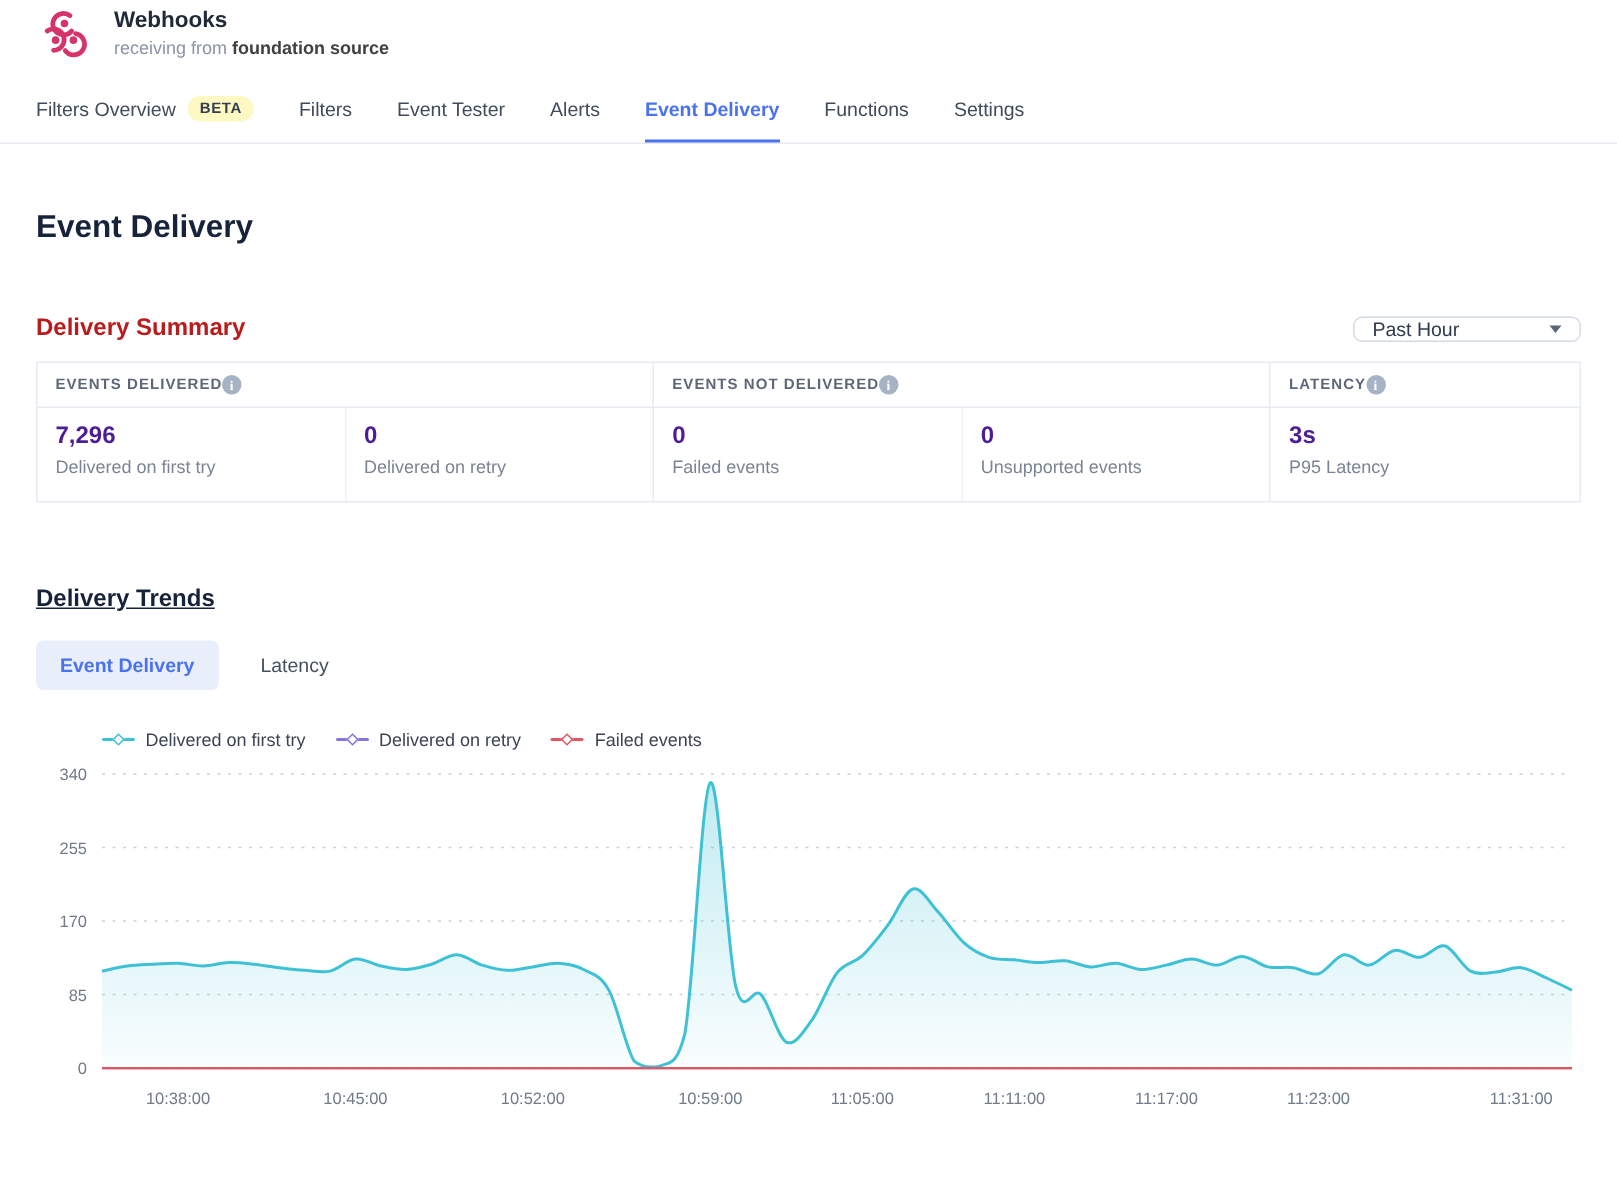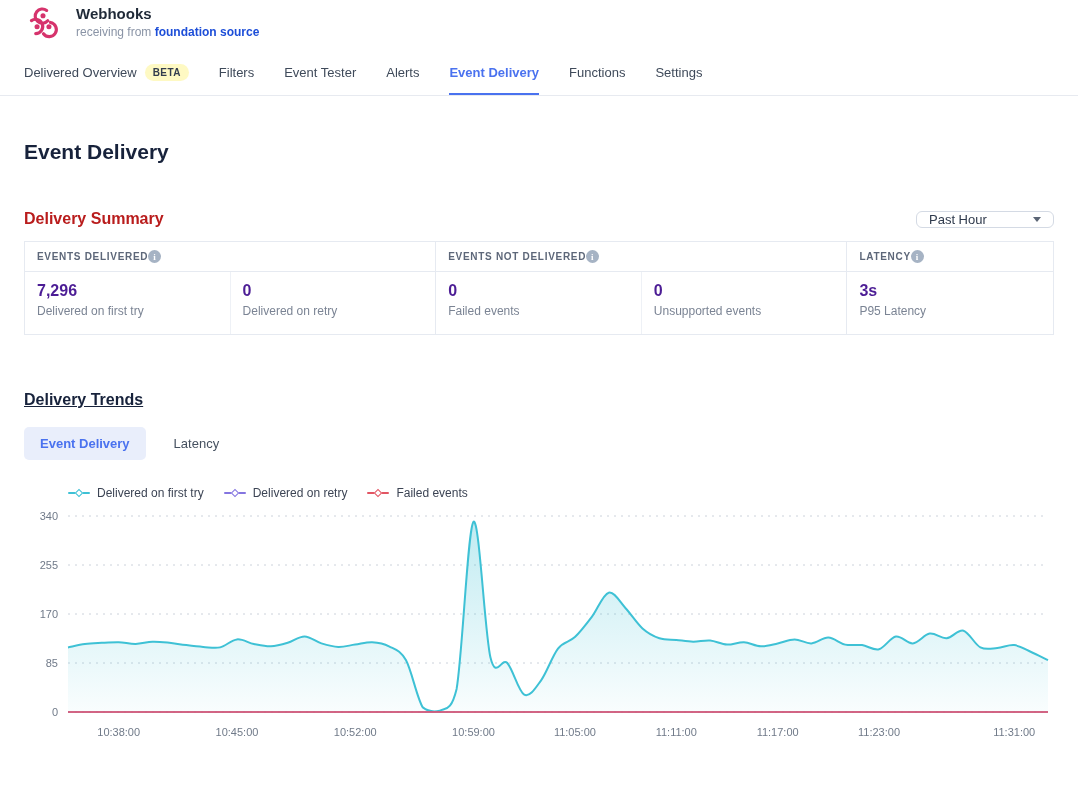--- a/index.html
+++ b/index.html
@@ -8,37 +8,37 @@
     font-family: "Liberation Sans", sans-serif;
     background: #ffffff; color: #1e293b;
     overflow: hidden;
   }
 
   
   .app-header { display: flex; align-items: center; gap: 14px; padding: 3px 24px 11px; }
   .logo { width: 38px; height: 38px; flex: 0 0 auto; cursor: pointer; }
   .app-title { font-size: 15px; font-weight: 700; color: #1f2937; }
   .app-subtitle { font-size: 12px; color: #8a94a6; margin-top: 3px; }
-  .app-subtitle b { color: #1d4ed8; font-weight: 700; }
+  .app-subtitle b { color: #404040; font-weight: 700; }
 
   
   .nav { display: flex; gap: 30px; padding: 0 24px; border-bottom: 1px solid #e7eaf0; align-items: center; }
   .nav-tab { font-size: 13px; color: #3f4a5a; padding: 12px 0 13px; display: flex; align-items: center; gap: 8px;
              cursor: pointer; border-bottom: 2px solid transparent; margin-bottom: -1px; white-space: nowrap; }
   .nav-tab.active { color: #4a72ef; font-weight: 600; border-bottom-color: #4a72ef; }
   .badge { background: #fef9c3; color: #333d4e; font-size: 10px; font-weight: 700; padding: 3px 8px;
            border-radius: 10px; letter-spacing: .4px; }
 
   .main { padding: 0 24px; }
   .page-title { font-size: 21px; font-weight: 700; color: #17223b; margin-top: 44px; }
 
   
   .section-head { display: flex; justify-content: space-between; align-items: center; margin-top: 46px; }
   .section-title { font-size: 16px; font-weight: 700; color: #b91c1c; }
-  .dropdown { display: flex; align-items: center; justify-content: space-between; width: 138px;
+  .dropdown { display: flex; align-items: center; justify-content: space-between; width: 152px;
               border: 1px solid #d4dae4; border-radius: 6px; padding: 0 12px; font-size: 13px;
               color: #2f3a4c; cursor: pointer; background: #fff; }
   .caret { width: 0; height: 0; border-left: 4px solid transparent; border-right: 4px solid transparent;
            border-top: 5px solid #5b6575; }
 
   .summary-table { margin-top: 13px; border: 1px solid #e6eaf1; display: grid; grid-template-columns: repeat(5, 1fr); }
   .st-head { padding: 8px 12px; font-size: 10px; font-weight: 700; letter-spacing: .7px; color: #5d6779;
              display: flex; align-items: center; border-bottom: 1px solid #e6eaf1; }
   .span2 { grid-column: span 2; }
   .gb { border-right: 1px solid #e6eaf1; }
@@ -87,21 +87,21 @@
     <div class="app-title">Webhooks</div>
     <div class="app-subtitle">
       <span>receiving from</span>
       <b>foundation source</b>
     </div>
   </div>
 </div>
 
 <div class="nav">
   <div class="nav-tab">
-    <span>Delivered Overview</span>
+    <span>Filters Overview</span>
     <span class="badge">BETA</span>
   </div>
   <div class="nav-tab">Filters</div>
   <div class="nav-tab">Event Tester</div>
   <div class="nav-tab">Alerts</div>
   <div class="nav-tab active">Event Delivery</div>
   <div class="nav-tab">Functions</div>
   <div class="nav-tab">Settings</div>
 </div>
 

